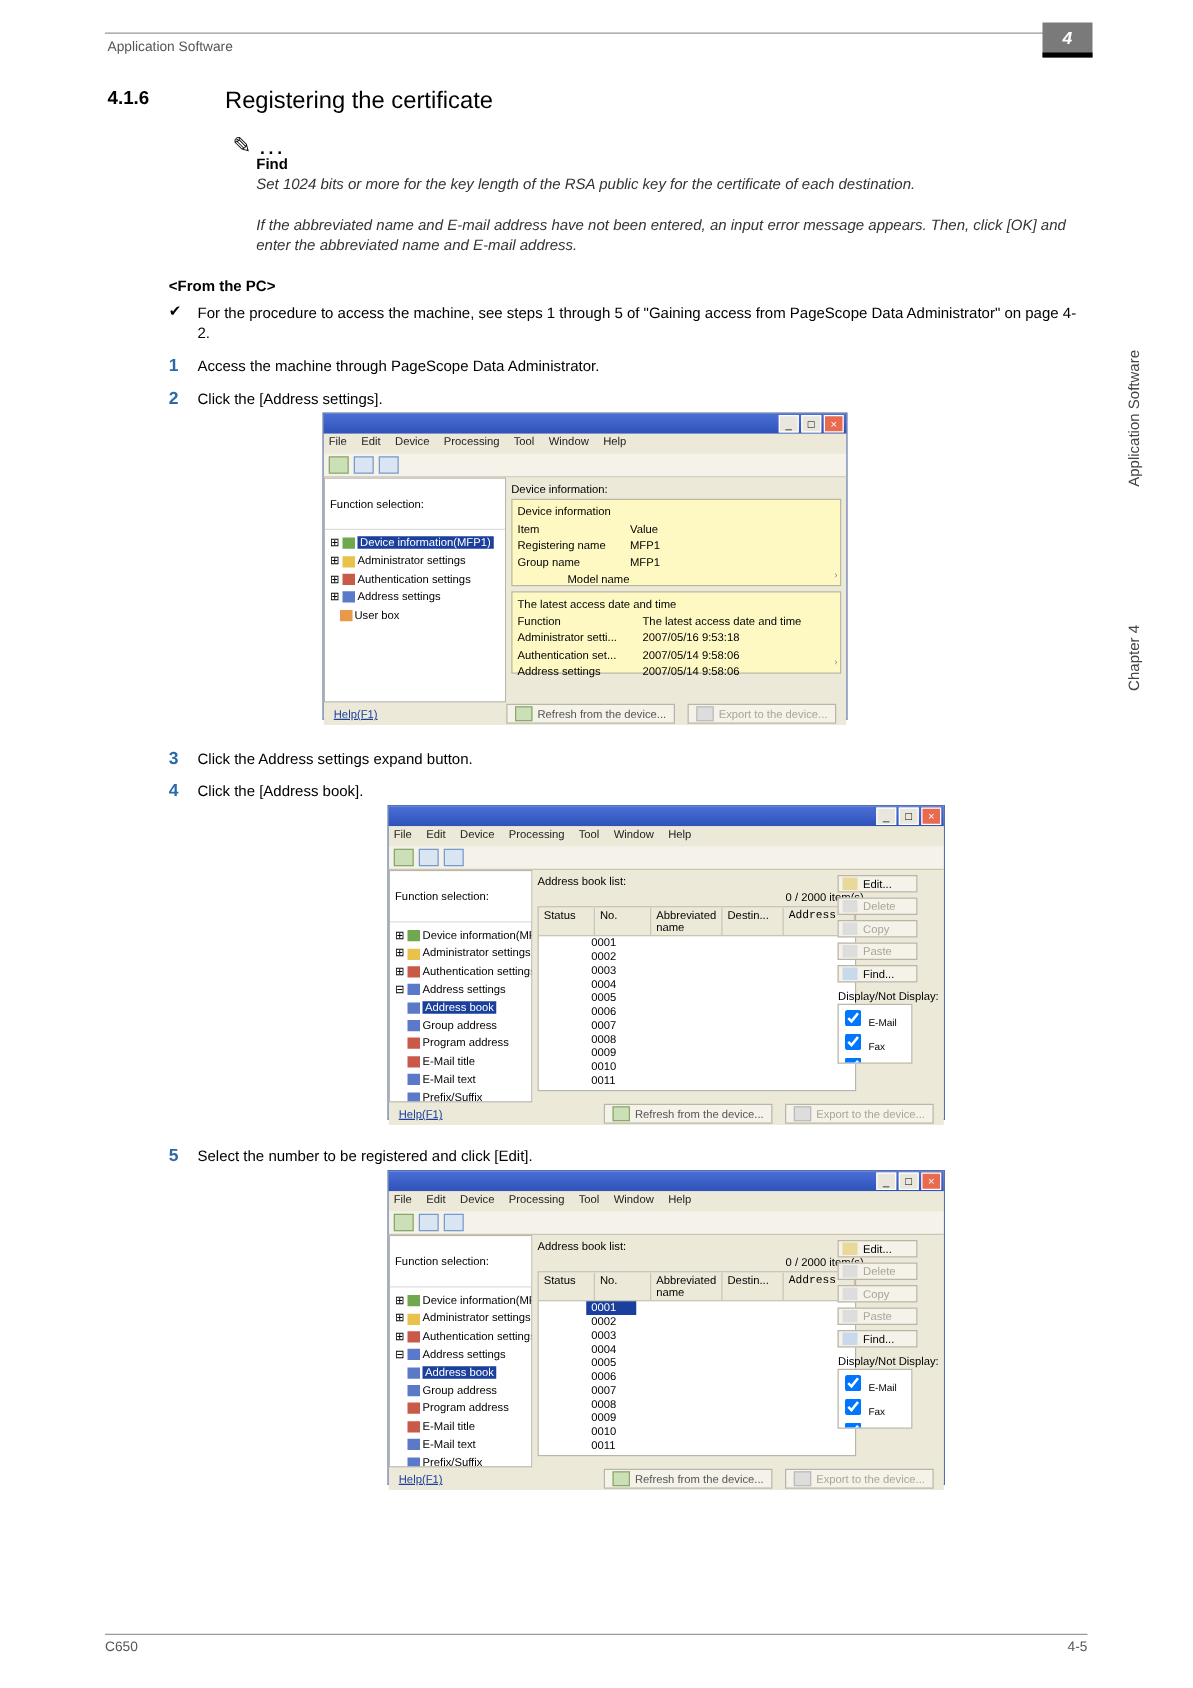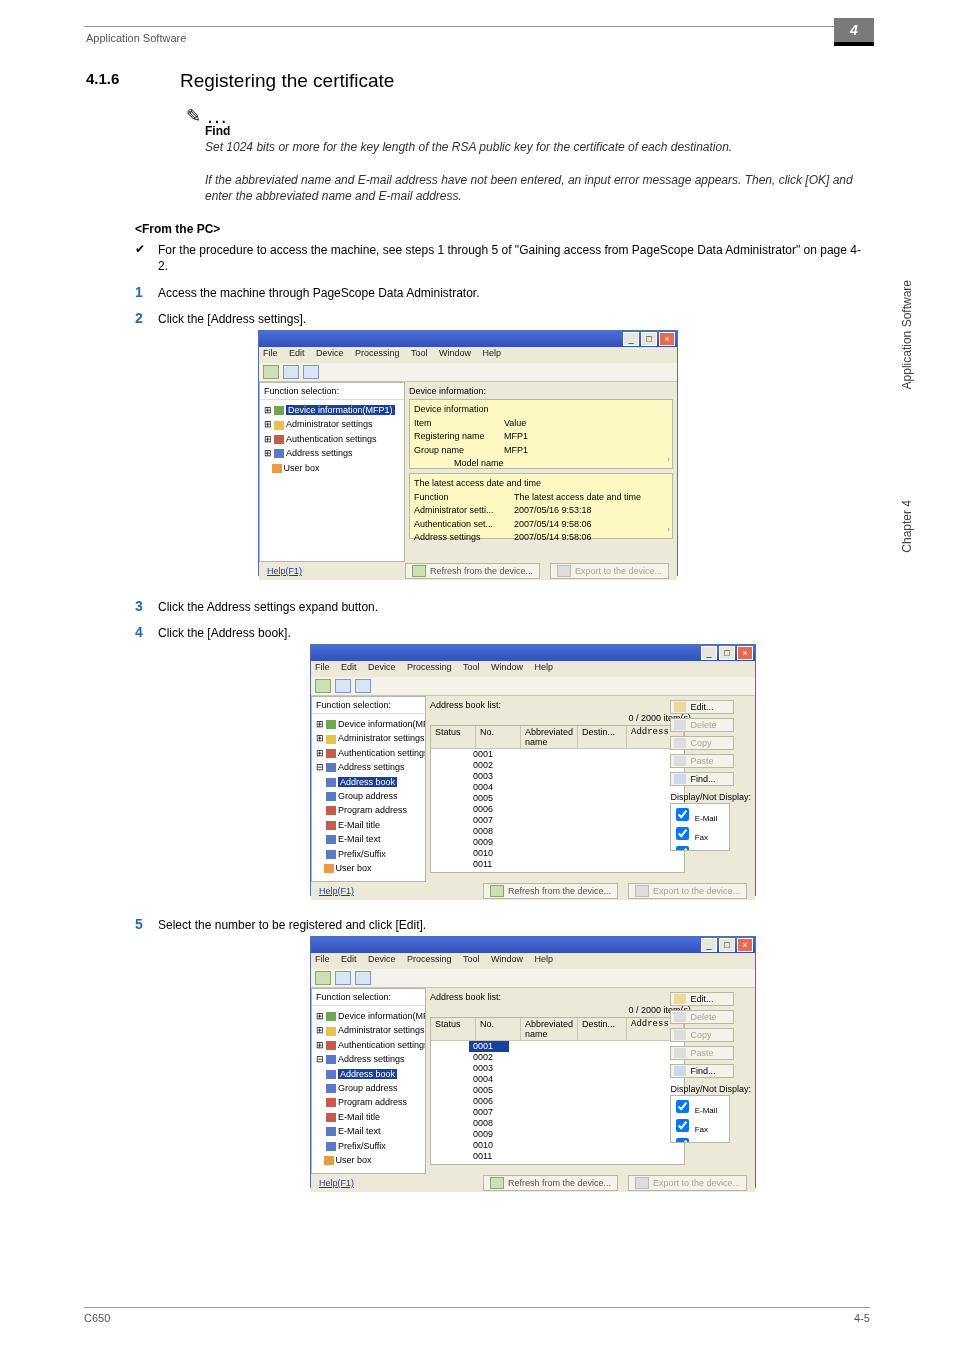--- a/index.html
+++ b/index.html
@@ -29,21 +29,21 @@
   .shot .titlebar{height:16px;background:linear-gradient(#4a6fd8,#2f52b8);display:flex;justify-content:flex-end;align-items:center;padding:0 2px;}
   .tbtn{width:14px;height:12px;background:#e8e6dd;border:1px solid #fff;margin-left:2px;display:flex;align-items:center;justify-content:center;}
   .tbtn.red{background:#e86a4f;color:#fff;}
   .menubar{height:14px;background:#ece9d8;padding:1px 4px;color:#222;}
   .menubar span{margin-right:9px;}
   .iconbar{height:16px;background:#f4f2e9;border-bottom:1px solid #c9c6b8;padding:1px 4px;display:flex;align-items:center;}
   .iconbar .ico{width:14px;height:12px;background:#cce0b8;border:1px solid #8aa86a;margin-right:4px;}
   .iconbar .ico.b{background:#d9e5f2;border-color:#7a9ac9;}
   .splitbody{display:flex;height:calc(100% - 64px);}
   .sidebar{background:#fff;border:1px solid #b9b6a8;overflow:hidden;}
-  .sidebar-hdr{font-size:9px;padding:3px 4px;background:#fff;border-bottom:1px solid #ddd;}
+  .sidebar-hdr{font-size:9px;padding:15px 4px;background:#fff;border-bottom:1px solid #ddd;}
   .tree{padding:3px 4px;font-size:9px;line-height:1.6;white-space:nowrap;}
   .tree .hl{background:#1a3f9c;color:#fff;padding:0 2px;}
   .tree .tico{display:inline-block;width:10px;height:9px;margin-right:2px;vertical-align:middle;}
   .tico.g{background:#6fa84f;} .tico.y{background:#e8c24a;} .tico.r{background:#c95a4a;} .tico.b{background:#5a7ac9;} .tico.o{background:#e89a4a;}
   .rightpane{flex:1;background:#ece9d8;padding:4px;}
   .panelhdr{font-size:9px;margin-bottom:3px;}
   .infobox{background:#fef9c3;border:1px solid #b9b6a8;padding:3px 4px;font-size:9px;line-height:1.5;margin-bottom:4px;position:relative;}
   .infobox .scrollhint{position:absolute;right:2px;bottom:2px;font-size:8px;color:#888;}
   .bottombar{height:18px;display:flex;align-items:center;justify-content:space-between;padding:0 8px;background:#ece9d8;}
   .helplink{color:#1a3f9c;text-decoration:underline;font-size:9px;}

